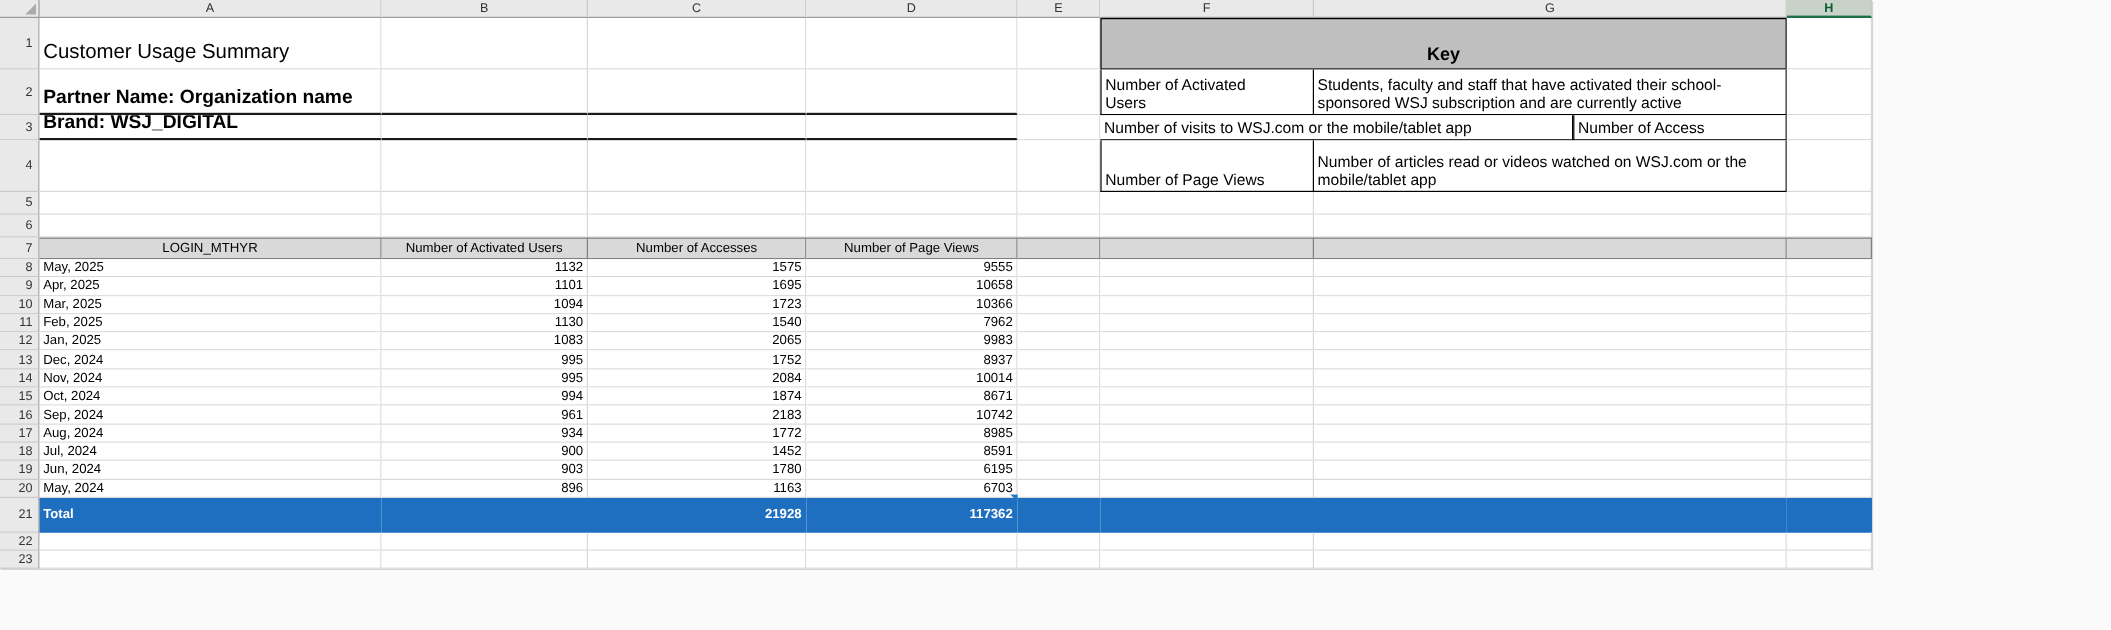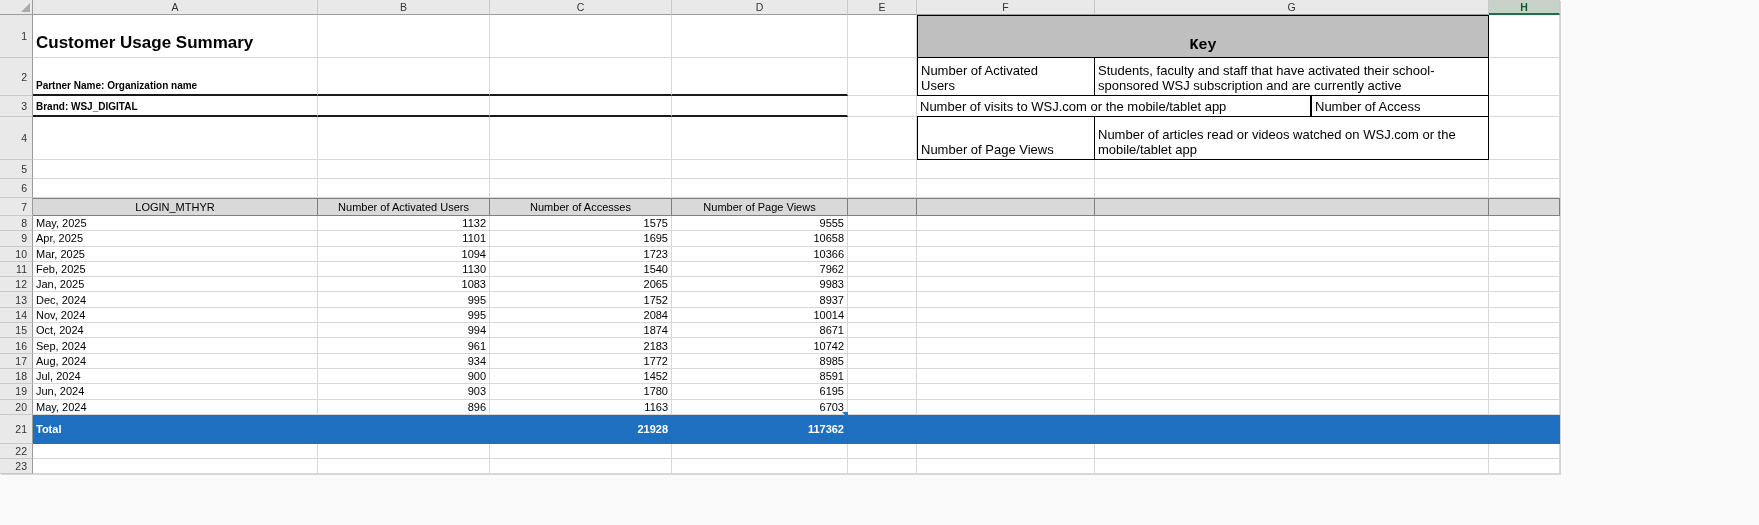--- a/index.html
+++ b/index.html
@@ -4,35 +4,35 @@
 <style>
   html,body{margin:0;padding:0;}
   body{font-family:"Liberation Sans","DejaVu Sans",sans-serif;background:#fff;}
   .stage{position:relative;width:1759px;height:525px;background:#FAFAFA;overflow:hidden;}
   .sheet{position:absolute;left:0;top:0;width:1560px;background:#fff;box-shadow:1px 1px 0 #D5D5D5;}
   .r{display:flex;}
   .c{box-sizing:border-box;flex:0 0 auto;border-right:1px solid #D8D8D8;border-bottom:1px solid #D8D8D8;
      overflow:hidden;white-space:nowrap;display:flex;align-items:center;font-size:11px;color:#000;background:#fff;}
   
   .gut{width:33px;} .wA{width:285px;} .wB{width:172px;} .wC{width:182px;} .wD{width:176px;}
-  .wE{width:69px;} .wF{width:178px;} .wG{width:394px;} .wH{width:71px;} .wFG{width:572px;font-family:Liberation Mono, monospace;}
+  .wE{width:69px;} .wF{width:178px;} .wG{width:394px;} .wH{width:71px;} .wFG{width:572px;}
   
   .hH{height:15px;} .h1{height:43px;} .h2{height:38px;} .h3{height:21px;} .h4{height:43px;}
   .h56{height:19px;} .h7{height:18px;} .hd{height:15.3px;} .ht{height:29px;} .he{height:15px;}
   
   .ch{background:#E9E9E9;border-right:1px solid #C9C9C9;border-bottom:1px solid #9B9B9B;
       justify-content:center;font-size:10.5px;color:#333;}
   .ch.sel{background:var(--selected-column-bg,#C9D2C9);border-bottom:2px solid var(--selected-column-accent,#1E7145);color:#0E5C2F;font-weight:bold;}
   .corner{background:#E9E9E9;border-right:1px solid #9B9B9B;border-bottom:1px solid #9B9B9B;position:relative;}
   .tri{position:absolute;right:2px;bottom:2px;width:0;height:0;border-bottom:9px solid #ABABAB;border-left:9px solid transparent;}
   .rh{background:#E9E9E9;border-right:1px solid #9B9B9B;border-bottom:1px solid #C9C9C9;
       justify-content:flex-end;padding-right:5px;font-size:10.5px;color:#333;}
   
-  .title{font-size:17px;font-weight:bold;align-items:flex-end;padding:0 0 4px 3px;}
-  .lbl{font-size:10px;font-weight:bold;align-items:flex-end;padding:0 0 3px 3px;}
+  .title{font-size:17px;font-weight:normal;align-items:flex-end;padding:0 0 4px 3px;}
+  .lbl{font-size:16px;font-weight:bold;align-items:flex-end;padding:0 0 3px 3px;}
   .ub{border-bottom:2px solid #1A1A1A;}
   .keyhdr{background:var(--key-header-bg,#BFBFBF);border:1px solid #000;justify-content:center;
           align-items:flex-end;font-size:15px;font-weight:bold;padding-bottom:3px;}
   .kf{border-left:1px solid #000;border-right:1px solid #000;border-bottom:1px solid #000;
       white-space:normal;font-size:13px;line-height:1.16;align-items:flex-end;padding:1px 36px 2px 3px;}
   .kg{border-right:1px solid #000;border-bottom:1px solid #000;
       white-space:normal;font-size:13px;line-height:1.16;align-items:flex-end;padding:1px 3px 2px 3px;}
   .th{background:var(--table-header-bg,#D9D9D9);border-top:1px solid #7F7F7F;border-right:1px solid #7F7F7F;
       border-bottom:1px solid #7F7F7F;justify-content:center;}
   .mon{padding-left:3px;}

